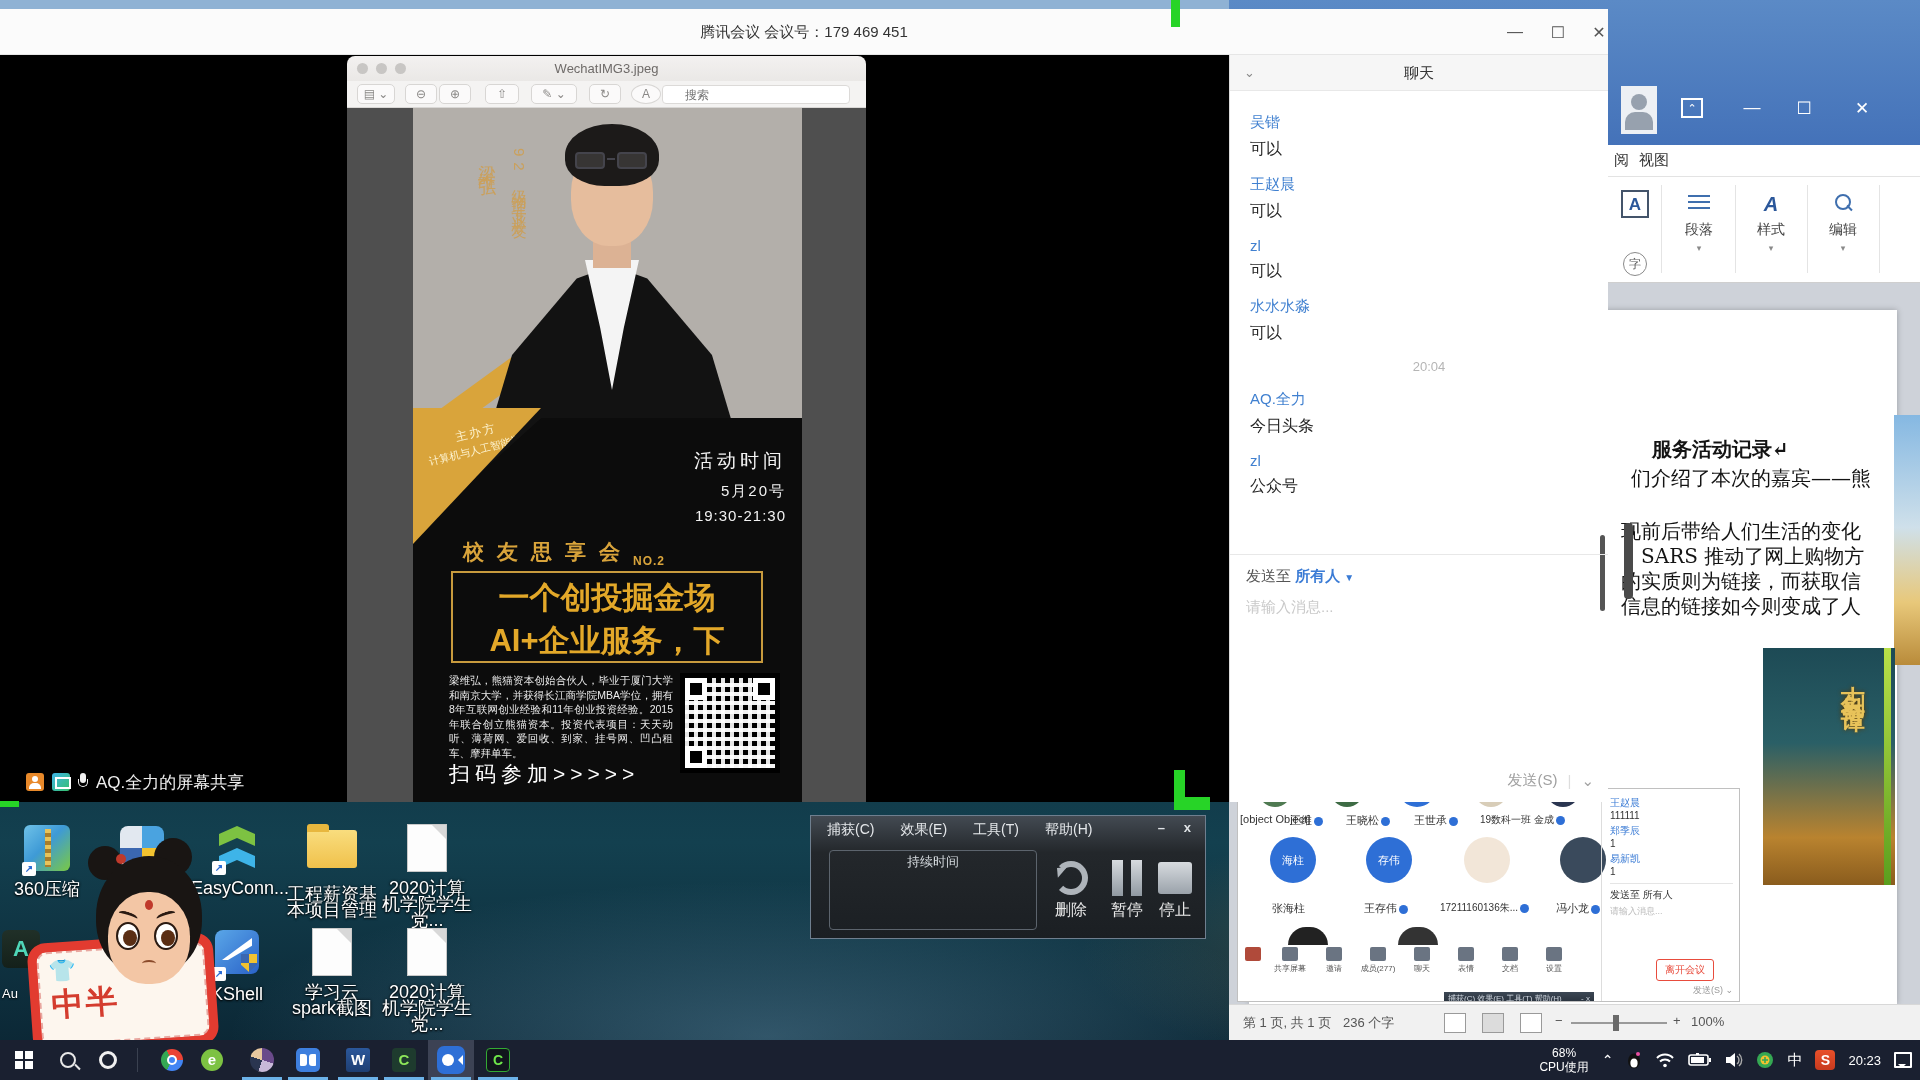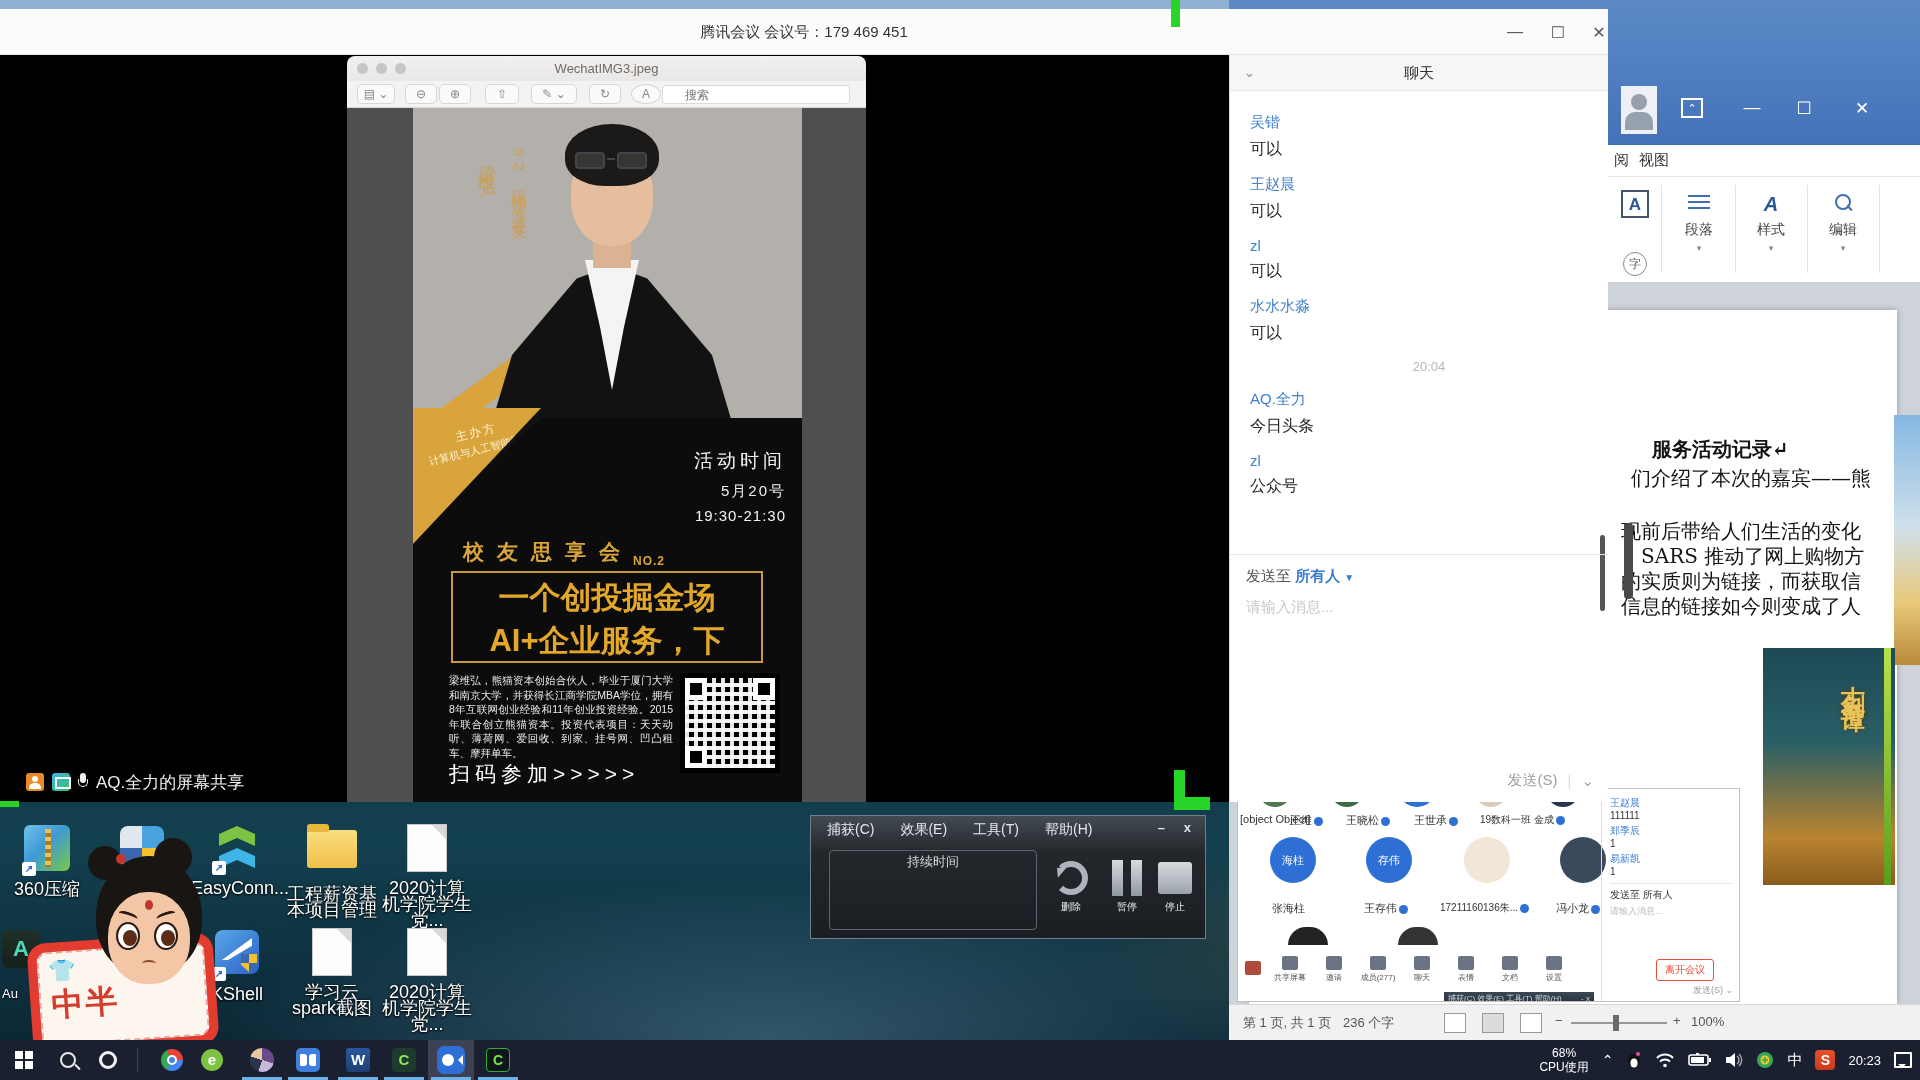--- a/index.html
+++ b/index.html
@@ -159,21 +159,21 @@
     background:linear-gradient(#434a52,#23272b 30%,#1b1f23); border:1px solid #6f7f8f; }
   .rec-menu { display:flex; gap:26px; padding:5px 0 0 16px; color:#e4e7ea; font-size:14px; }
   .rec-ctl { position:absolute; top:4px; color:#dfe3e6; font-size:13px; font-weight:bold; }
   .rec-panel { position:absolute; left:18px; top:34px; width:208px; height:80px;
     border:1px solid #5c646d; border-radius:4px; text-align:center; }
   .rec-label { color:#d5dade; font-size:13px; margin-top:2px; }
   .rec-display { position:absolute; left:8px; right:8px; top:24px; bottom:6px;
     background:linear-gradient(#050505,#151515); border:1px solid #000; border-radius:3px;
     box-shadow:inset 0 2px 6px #000; color:#f2f2f2; font-family:"DejaVu Serif", serif;
     font-size:34px; letter-spacing:3px; line-height:48px; }
-  .rec-btn { position:absolute; top:40px; width:56px; text-align:center; color:#e8e8e8; font-size:10px; }
+  .rec-btn { position:absolute; top:40px; width:56px; text-align:center; color:#e8e8e8; font-size:16px; }
   .rec-btn .bico { height:44px; display:flex; align-items:center; justify-content:center; }
   .delico { width:34px; height:34px; border:6px solid #aeb4ba; border-left-color:transparent;
     border-radius:50%; position:relative; }
   .delico:before { content:""; position:absolute; left:-10px; top:-6px;
     border:7px solid transparent; border-right-color:#aeb4ba; transform:rotate(40deg); }
   .pauseico i { display:inline-block; width:11px; height:36px; margin:0 4px;
     background:linear-gradient(#d7dbdf,#9099a1); }
   .stopico { width:34px; height:32px; background:linear-gradient(#d7dbdf,#9aa2aa); border-radius:3px; }
 
   
@@ -511,21 +511,21 @@
       <div class="av" style="left:32px;top:48px;width:46px;height:46px;background:#2e6fd6;font-size:11px;line-height:46px;">海柱</div>
       <div class="av" style="left:128px;top:48px;width:46px;height:46px;background:#2e6fd6;font-size:11px;line-height:46px;">存伟</div>
       <div class="av" style="left:226px;top:48px;width:46px;height:46px;background:#f2e6d8;"></div>
       <div class="av" style="left:322px;top:48px;width:46px;height:46px;background:#3a4a5c;"></div>
       <div class="nm" style="left:34px;top:112px;">张海柱</div>
       <div class="nm" style="left:126px;top:112px;"><span>王存伟</span><span class="dotmic"></span></div>
       <div class="nm" style="left:202px;top:112px;font-size:10px;"><span>17211160136朱...</span><span class="dotmic"></span></div>
       <div class="nm" style="left:318px;top:112px;"><span>冯小龙</span><span class="dotmic"></span></div>
       <div class="av" style="left:50px;top:138px;width:40px;height:18px;border-radius:20px 20px 0 0;background:#222;"></div>
       <div class="av" style="left:160px;top:138px;width:40px;height:18px;border-radius:20px 20px 0 0;background:#333;"></div>
-      <div style="position:absolute;left:0;top:158px;width:363px;height:44px;display:flex;align-items:center;">
+      <div style="position:absolute;left:0;top:158px;width:363px;height:44px;display:flex;align-items:flex-start;">
         <div class="tbi" style="width: 30px;">
             <div class="g" style="background:#b04a3a;"></div>
           </div>
         <div class="tbi">
             <div class="g"></div>
             <div>共享屏幕</div>
           </div>
         <div class="tbi">
             <div class="g"></div>
             <div>邀请</div>

